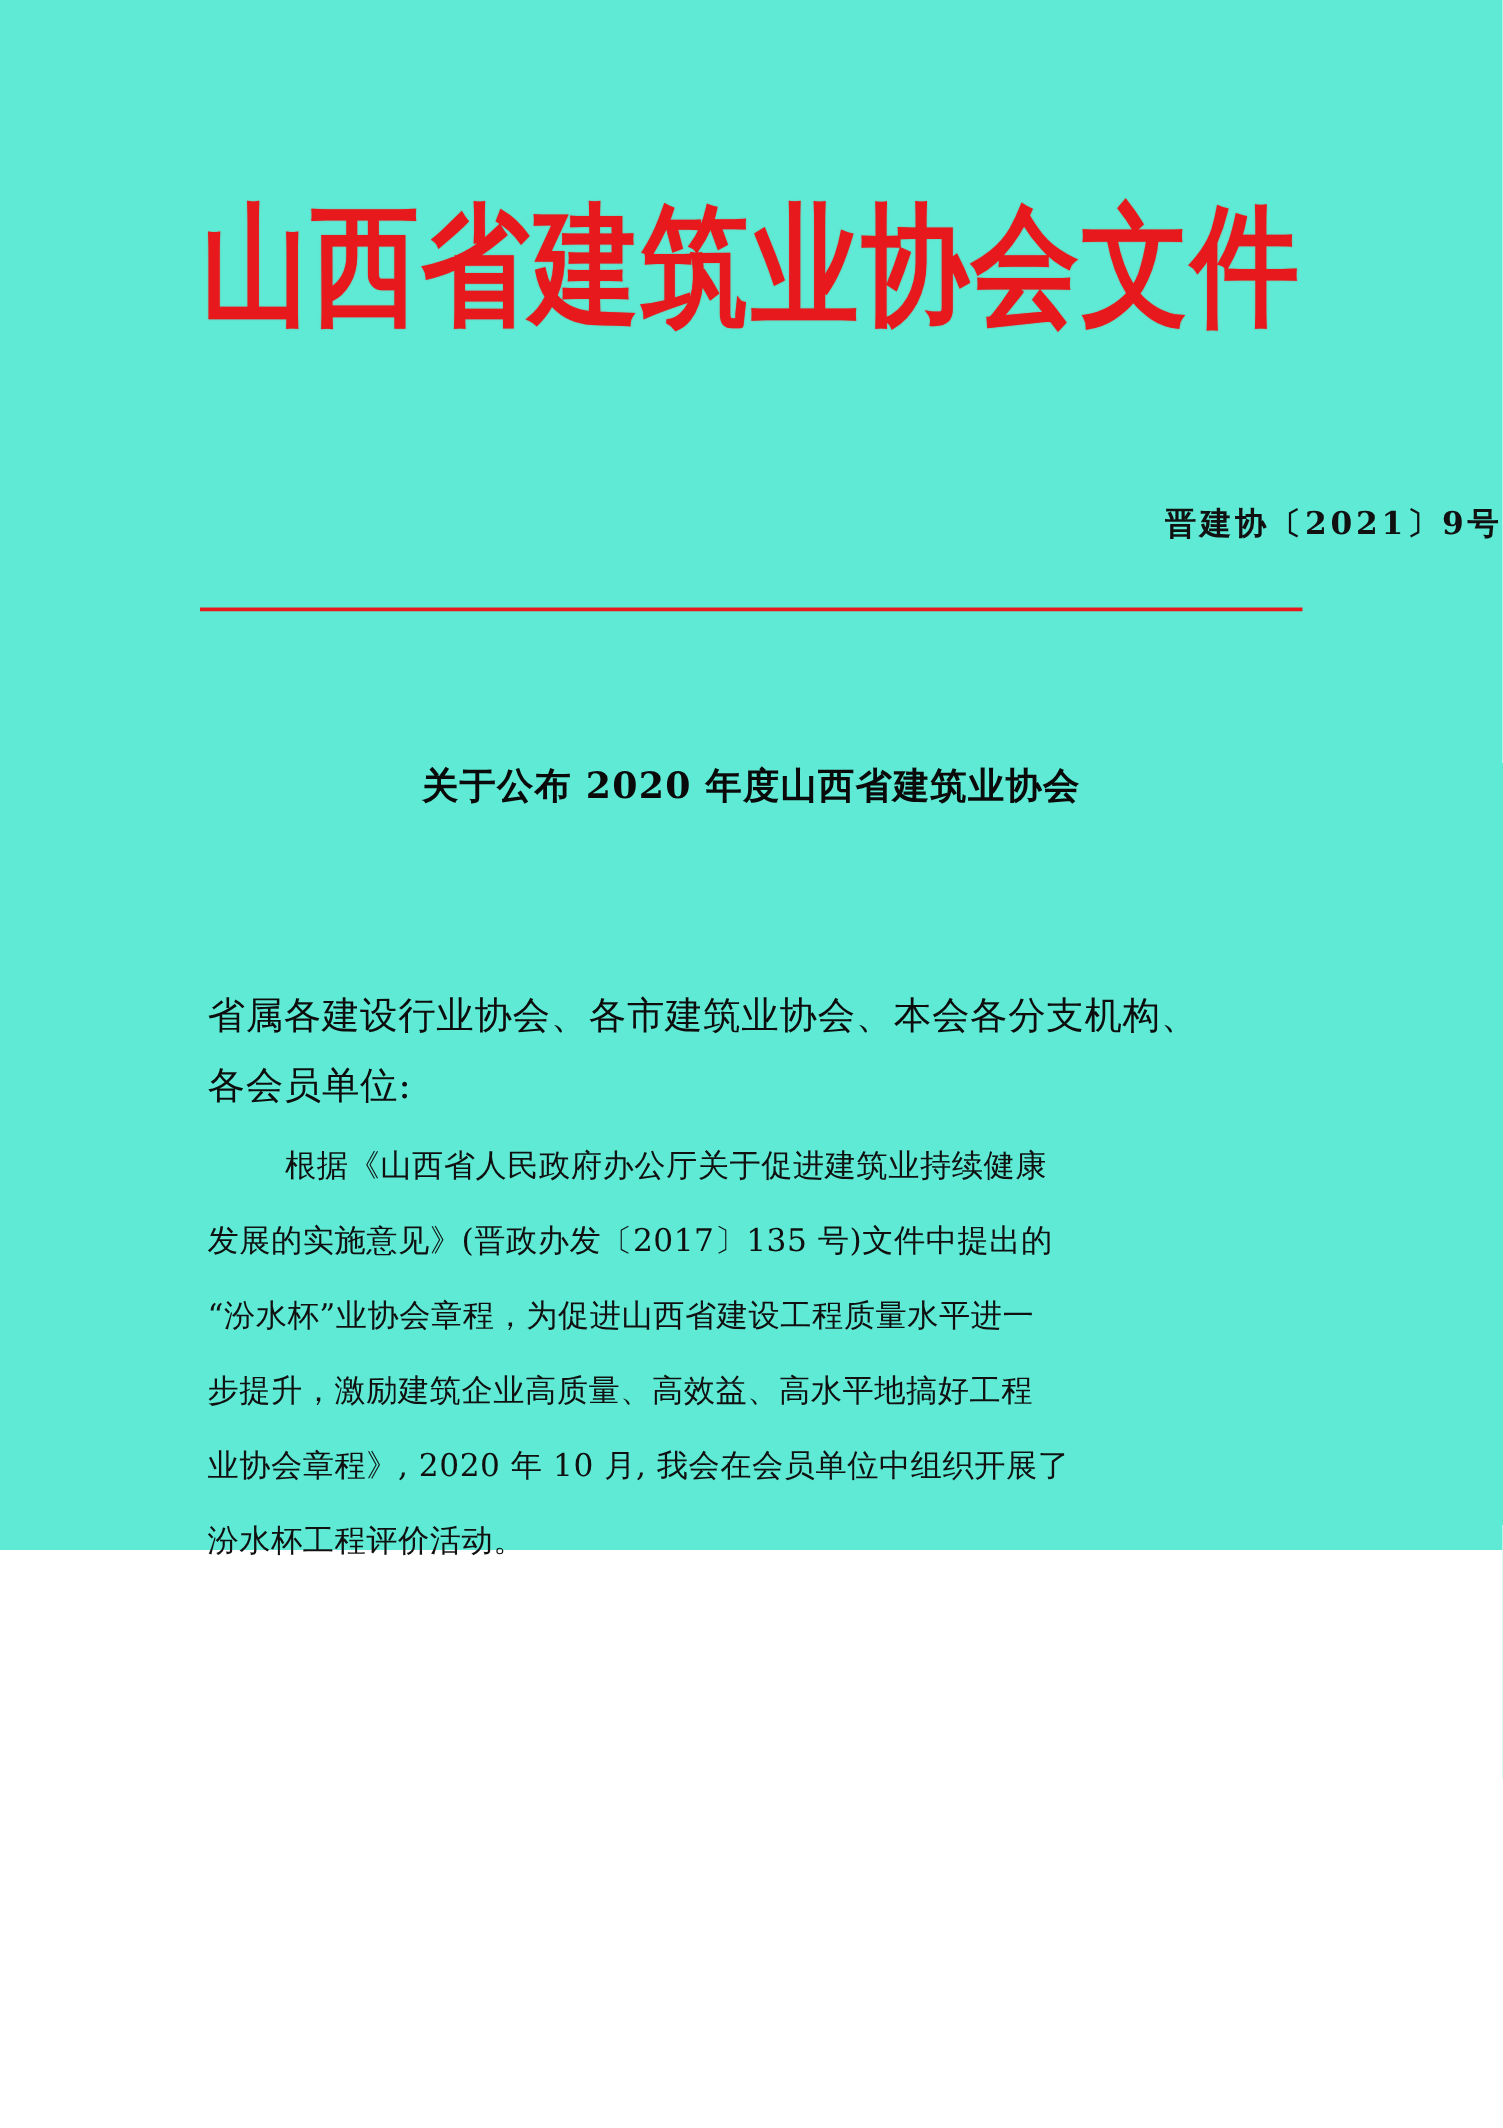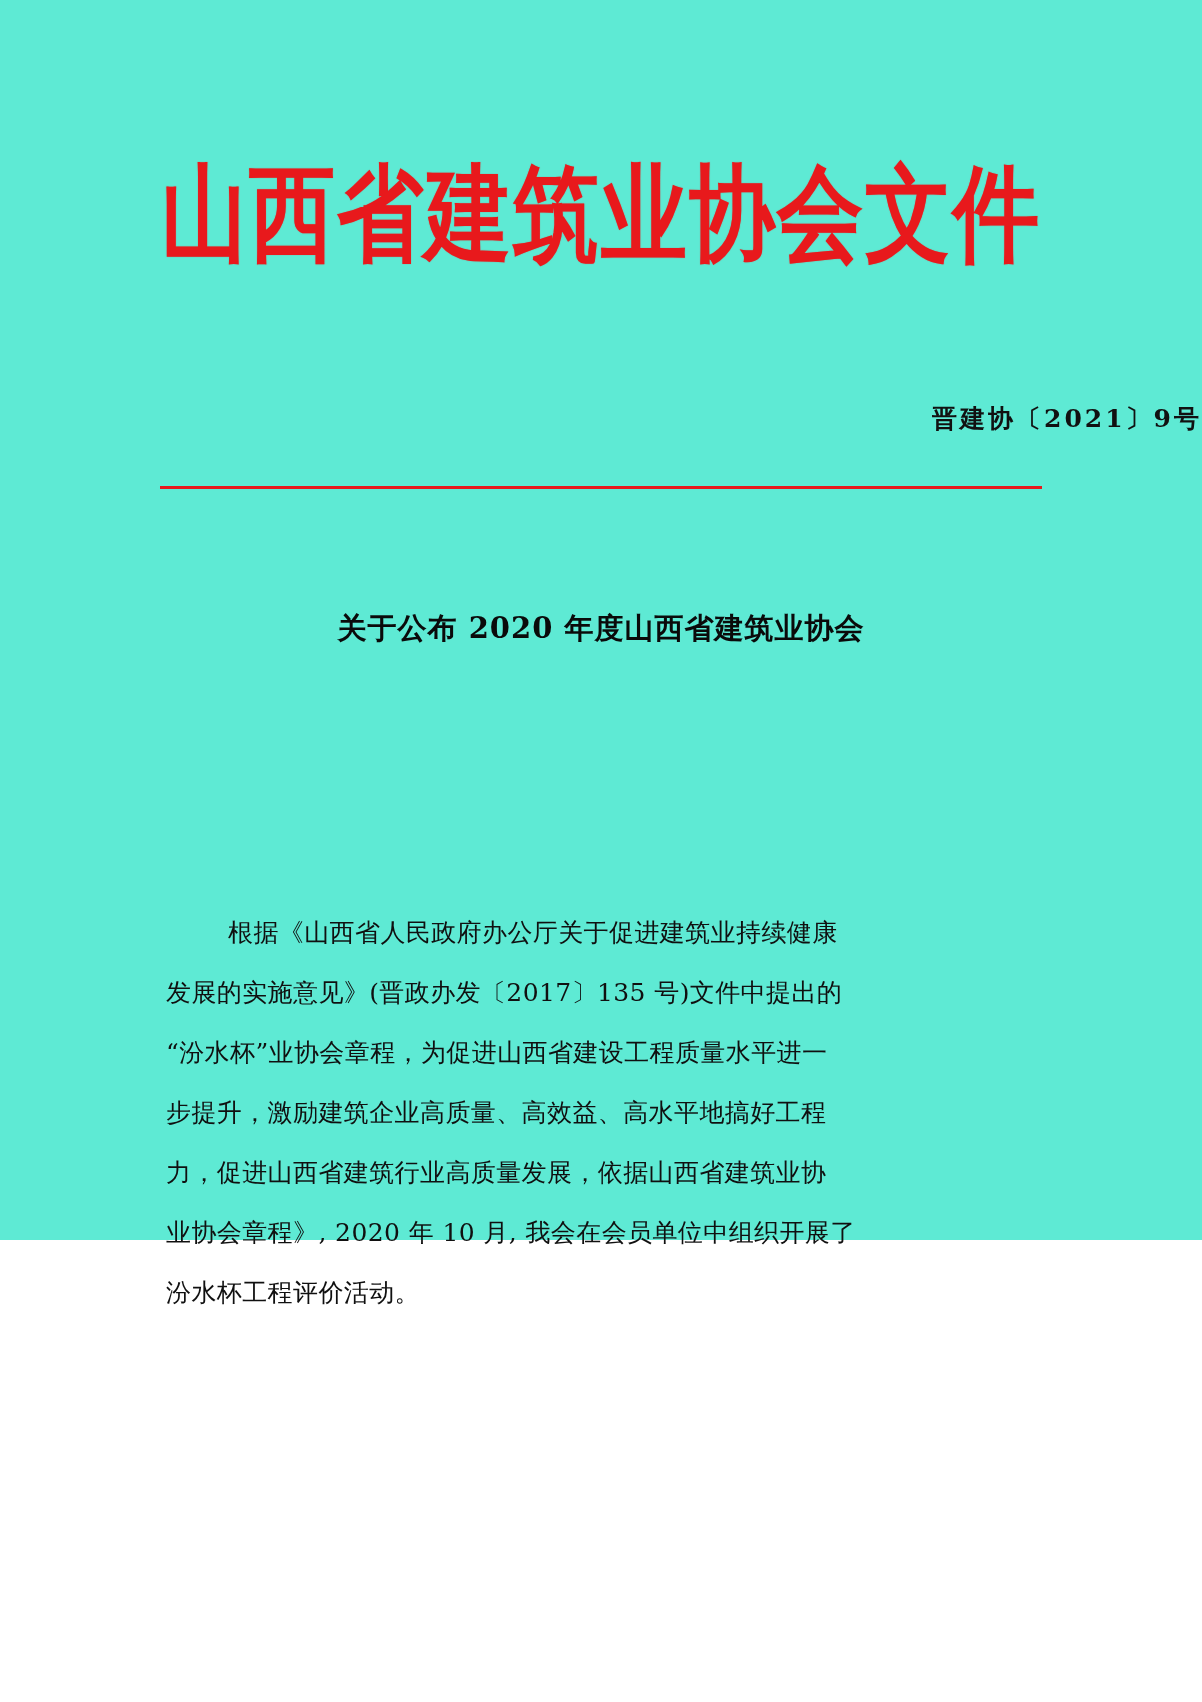--- a/index.html
+++ b/index.html
@@ -141,24 +141,27 @@
   <div class="doc-number">
     <span class="doc-number-text">晋建协〔2021〕9号</span>
   </div>
 
   <div class="red-rule"></div>
 
   <div class="doc-title">
     <span class="doc-title-line">关于公布 2020 年度山西省建筑业协会</span>
   </div>
 
+  <div class="addressee">
+    <span class="addressee-line">省属各建设行业协会、各市建筑业协会、本会各分支机构、</span>
+    <span class="addressee-line">各会员单位:</span>
+  </div>
 
   <div class="body-text">
     <span class="body-line indent">根据《山西省人民政府办公厅关于促进建筑业持续健康</span>
     <span class="body-line">发展的实施意见》(晋政办发〔2017〕135 号)文件中提出的</span>
     <span class="body-line">“汾水杯”业协会章程，为促进山西省建设工程质量水平进一</span>
     <span class="body-line">步提升，激励建筑企业高质量、高效益、高水平地搞好工程</span>
-    <span class="body-line">力，促进山西省建筑行业高质量发展，依据山西省建筑业协</span>
     <span class="body-line">业协会章程》, 2020 年 10 月, 我会在会员单位中组织开展了</span>
     <span class="body-line">汾水杯工程评价活动。</span>
   </div>
 
 </div>
 
 </body></html>

